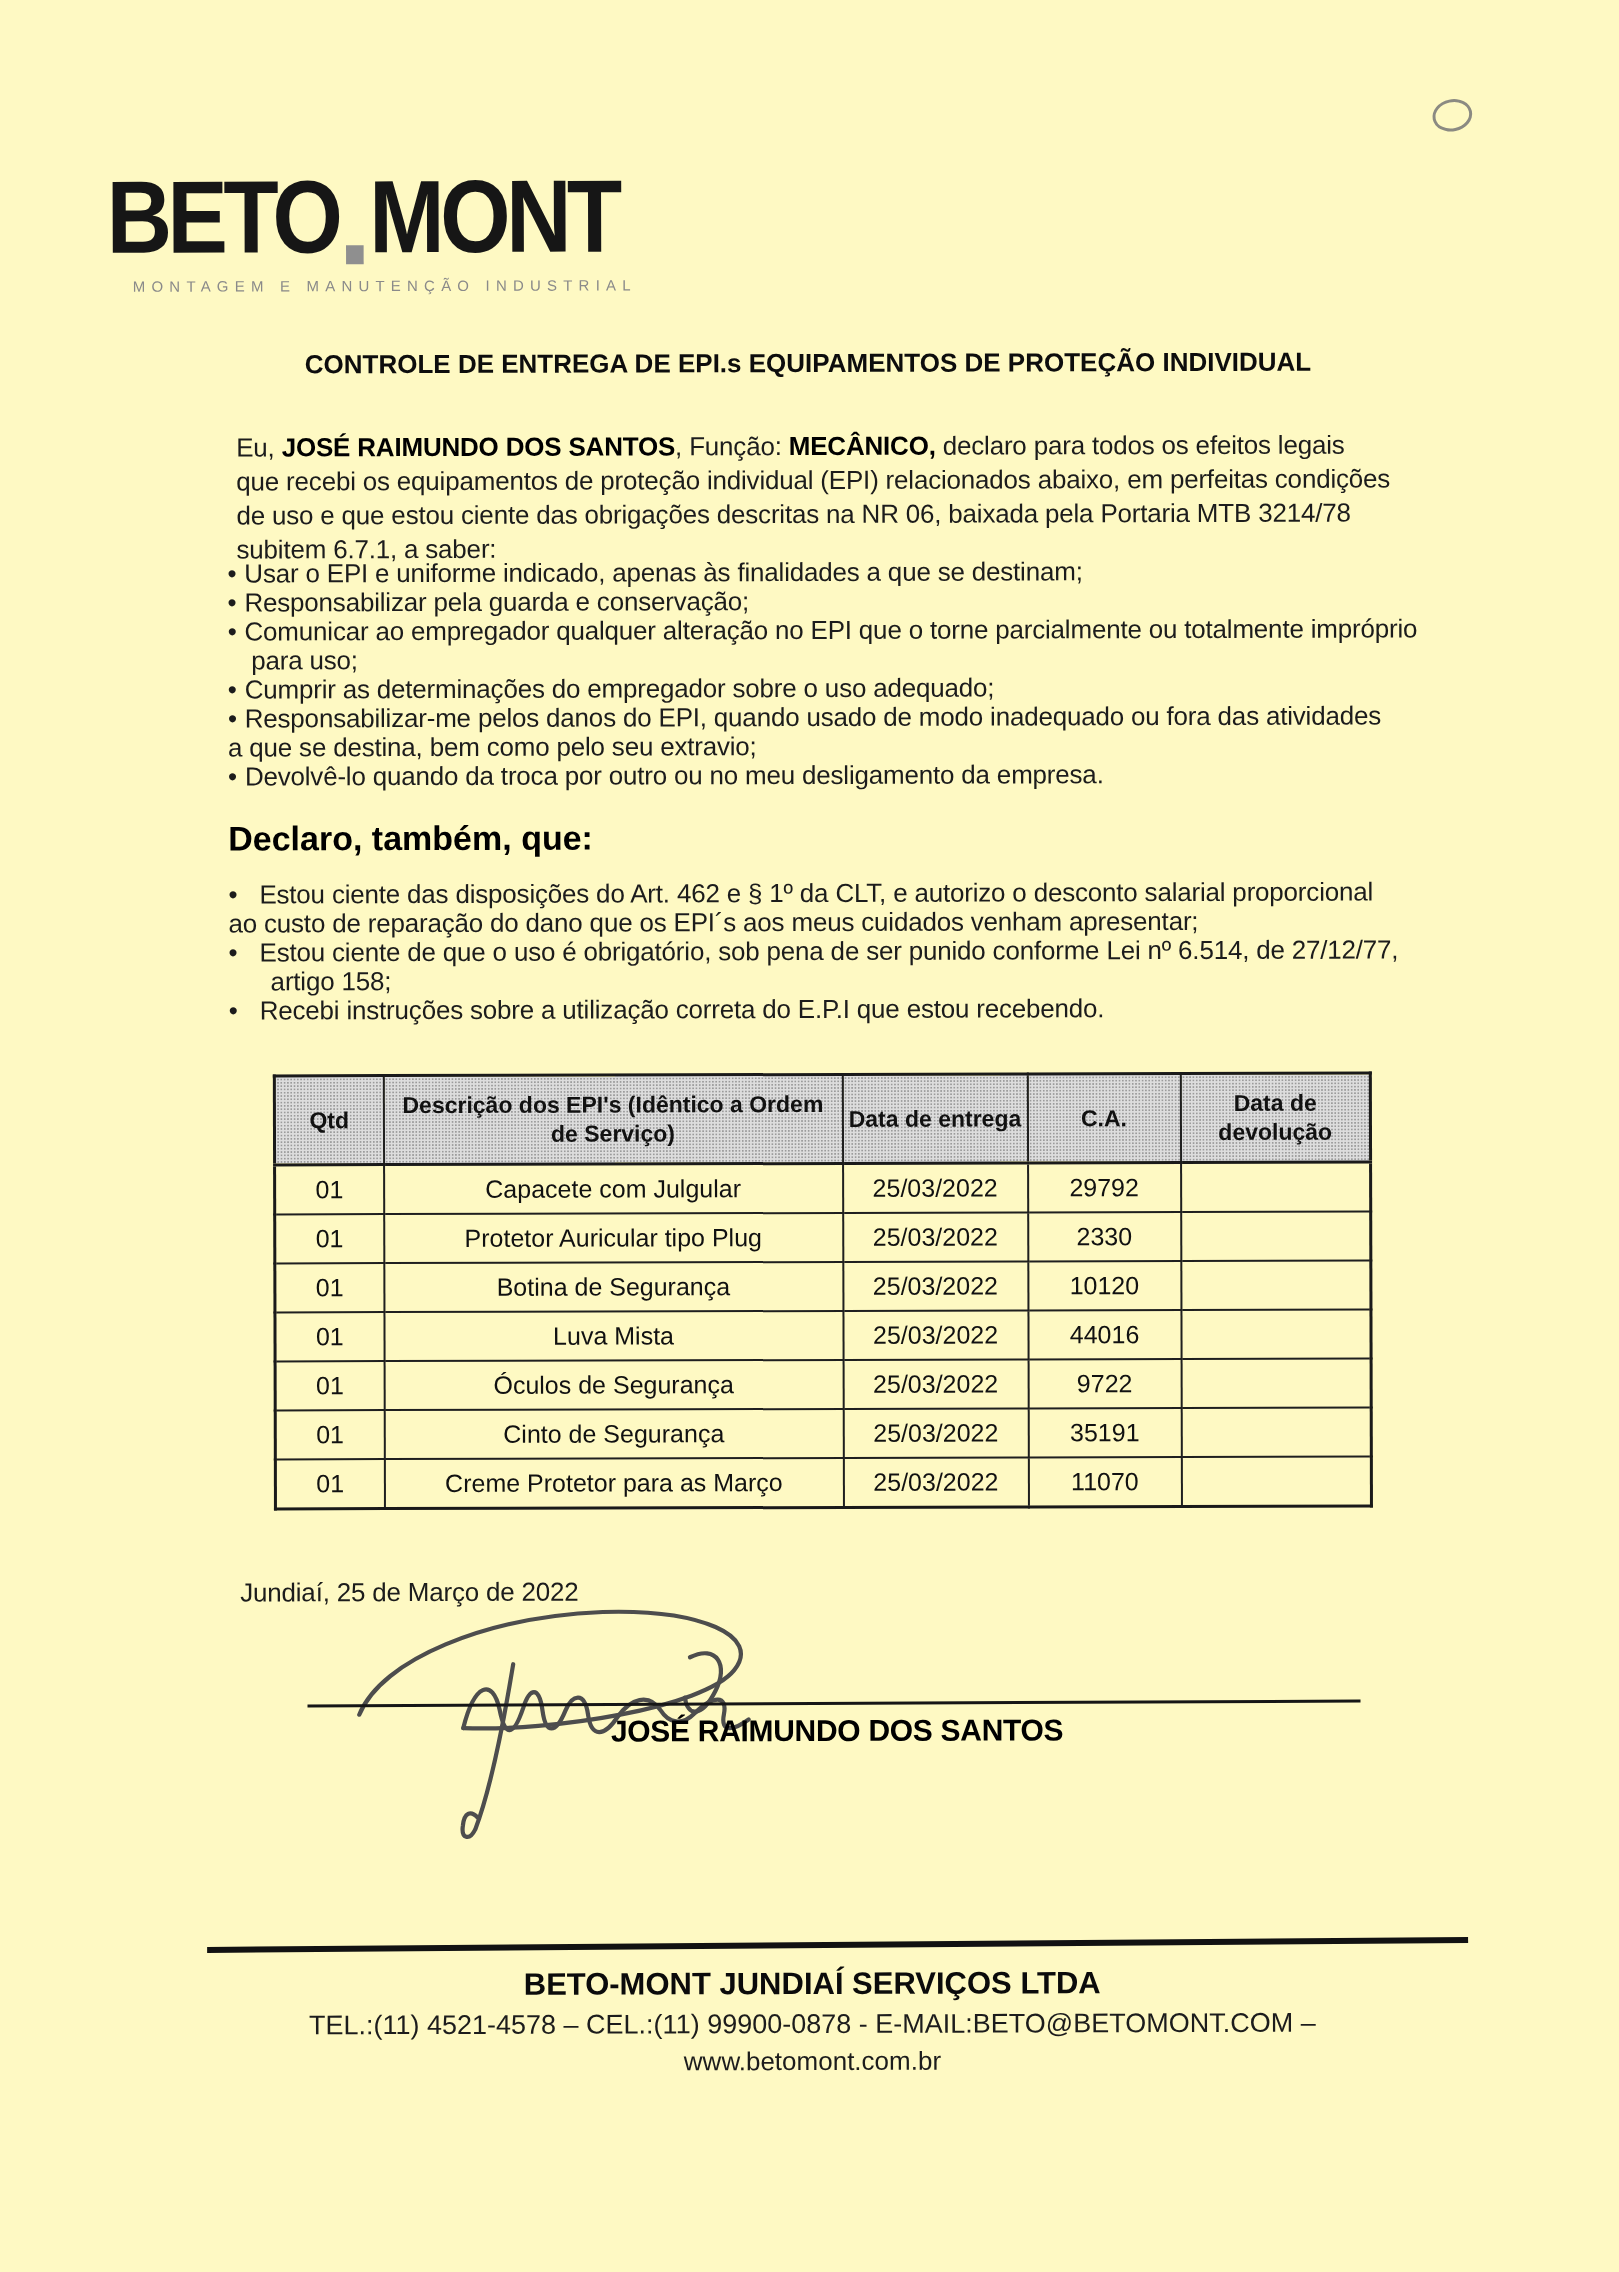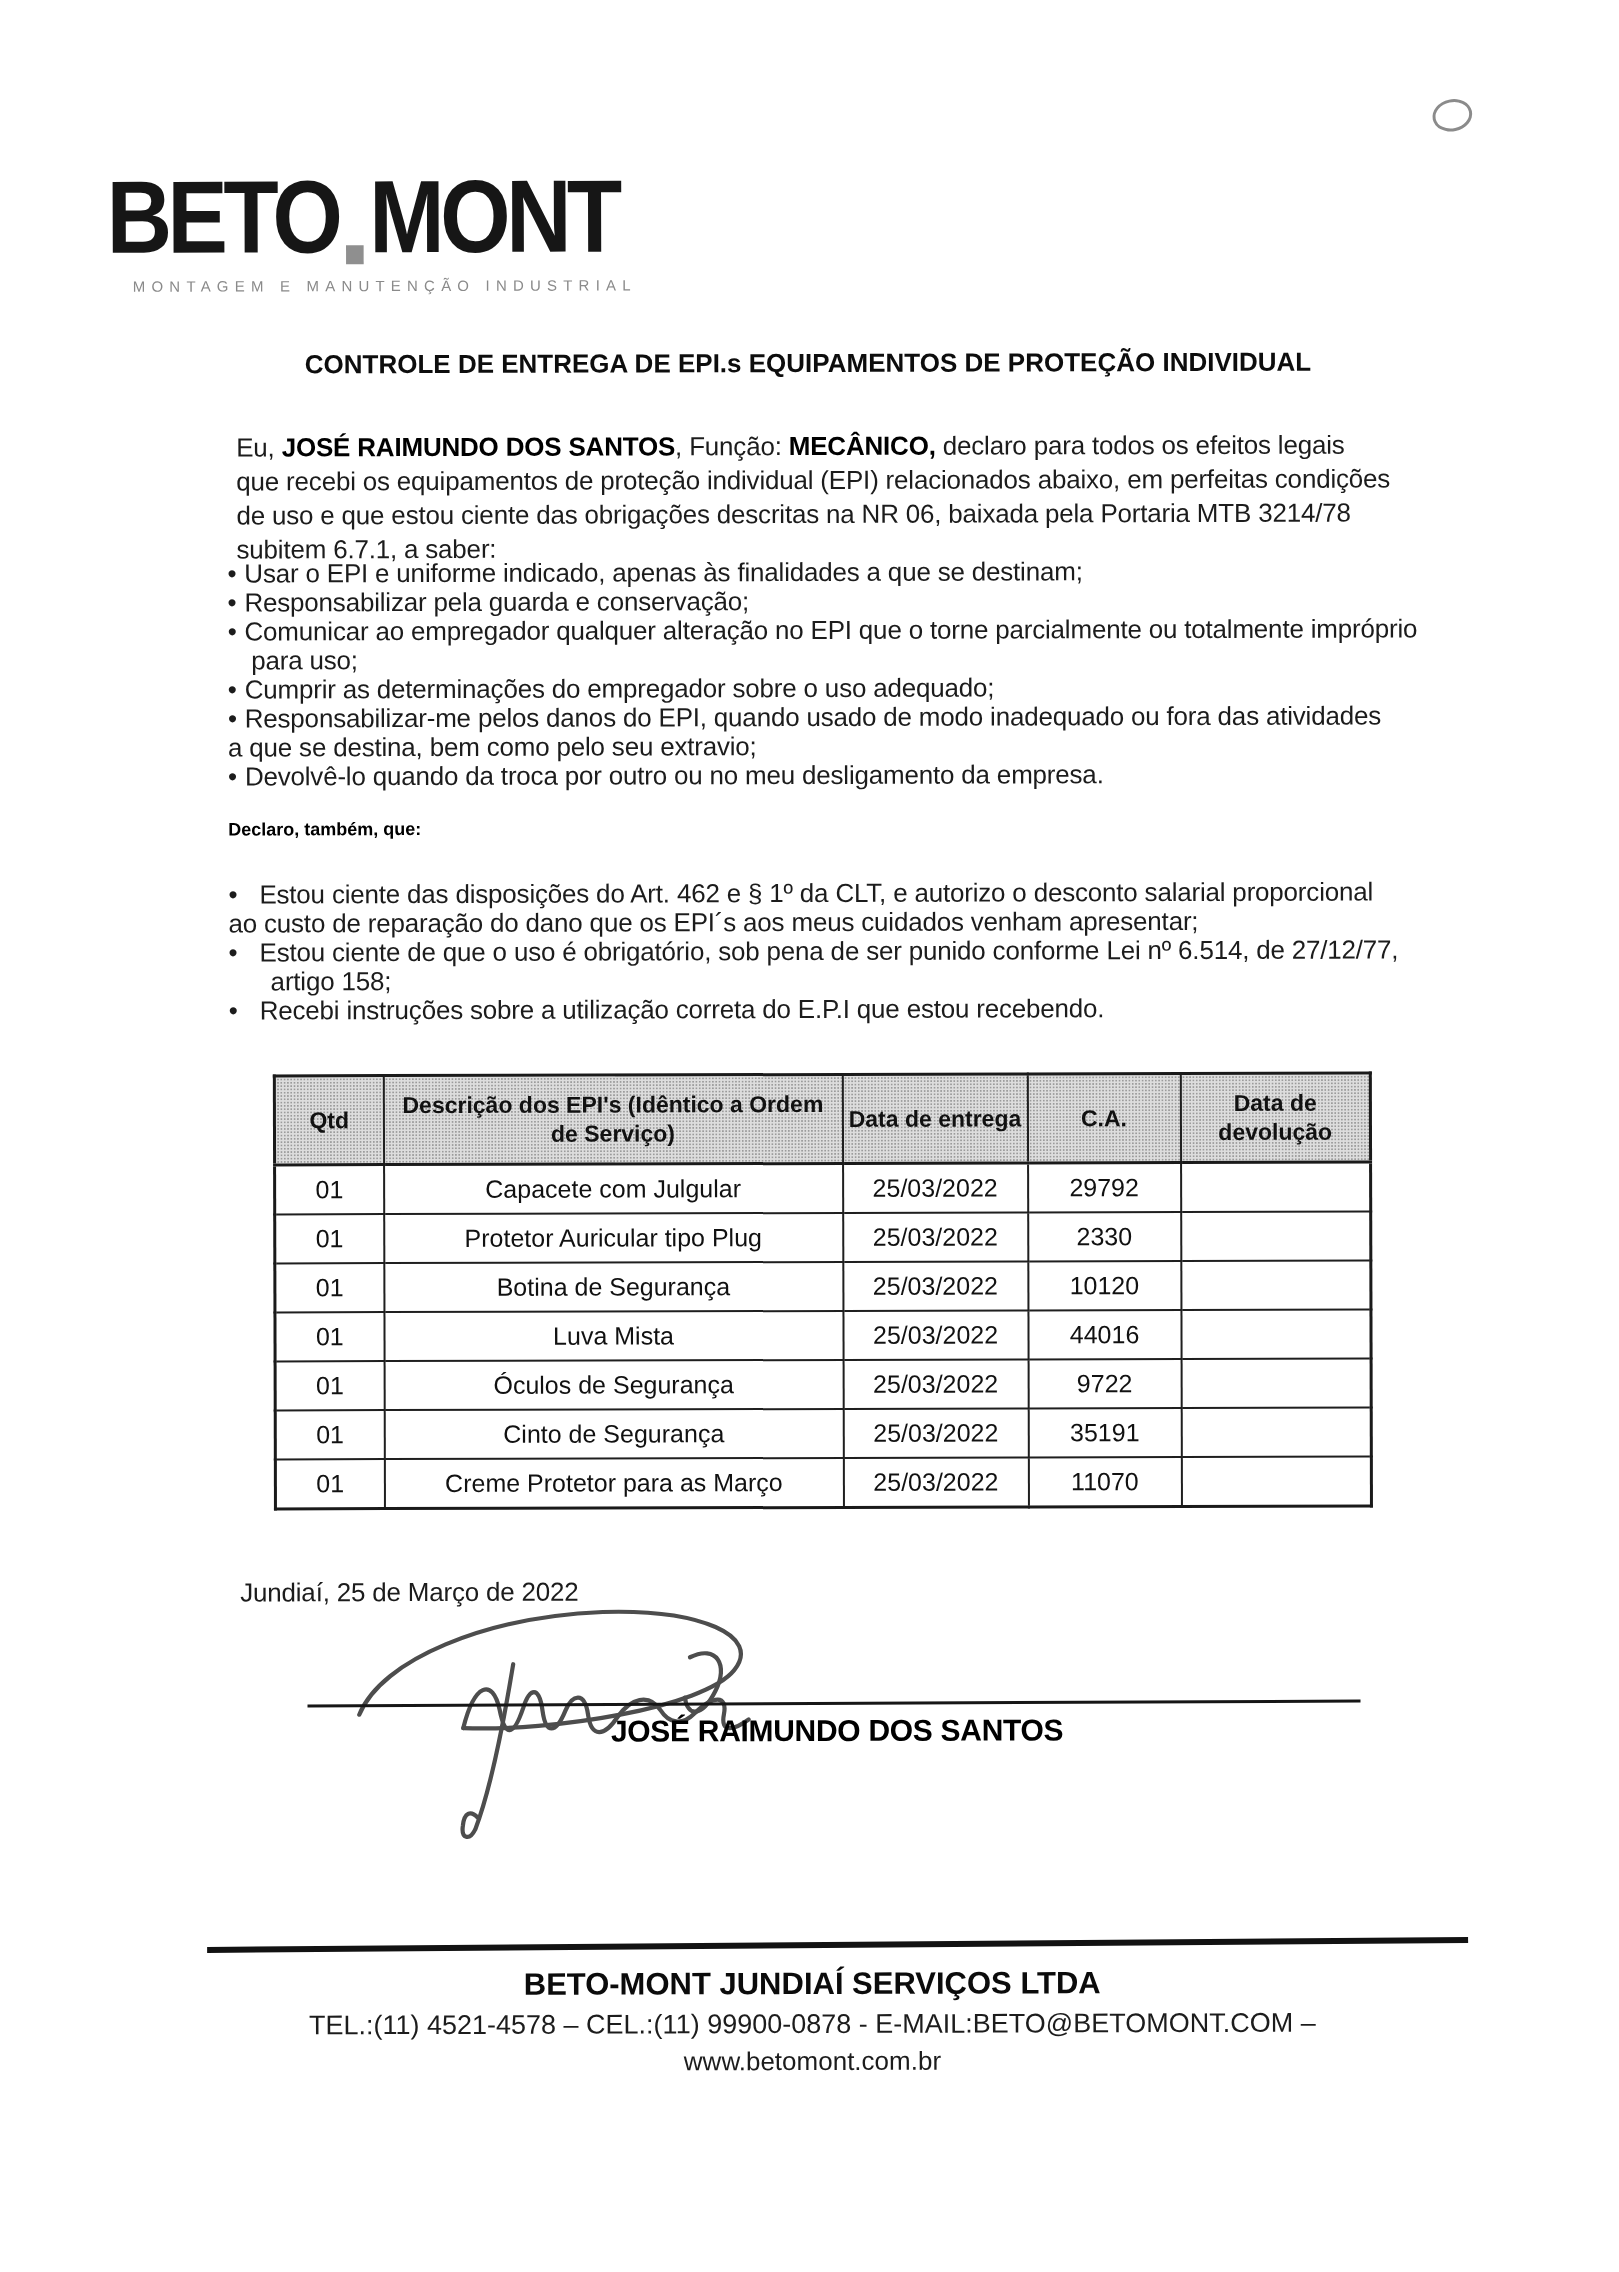--- a/index.html
+++ b/index.html
@@ -1,19 +1,19 @@
 <!DOCTYPE html>
 <html style="font-size:10.4px"><head>
 <meta charset="utf-8">
 <style>
   html,body{margin:0;padding:0;background:#e8e8e8;}
   #page{
     position:relative;
     width:1620px;height:2273px;
-    background:#ffffff;
+    background:#fef9c3;
     font-family:"Liberation Sans", sans-serif;
     color:#1c1c1c;
     overflow:hidden;
   }
   #doc{position:absolute;inset:0;transform:rotate(-0.15deg);}
 
   
   .corner-circle{
     position:absolute;left:1435px;top:101px;width:34px;height:26px;
     border:3.3px solid #777;border-radius:50%;transform:rotate(-12deg);
@@ -55,21 +55,21 @@
   .declarations{top:879px;}
   .ln{display:block;}
   .blt{display:inline-block;width:9px;}
   .gap1{display:inline-block;width:7.8px;}
   .gap2{display:inline-block;width:22px;}
   .ind1{padding-left:23.4px;}
   .ind0{padding-left:0px;}
   .ind2{padding-left:42px;}
   .declaro-heading{
     position:absolute;left:229px;top:818px;
-    font-size:18px;font-weight:bold;color:#000;
+    font-size:34px;font-weight:bold;color:#000;
   }
 
   
   .epi-table{
     position:absolute;left:273px;top:1073px;
     border-collapse:collapse;table-layout:fixed;
     font-size:25px;color:#111;
   }
   .epi-table th,.epi-table td{
     border:2px solid #1f1f1f;text-align:center;vertical-align:middle;

